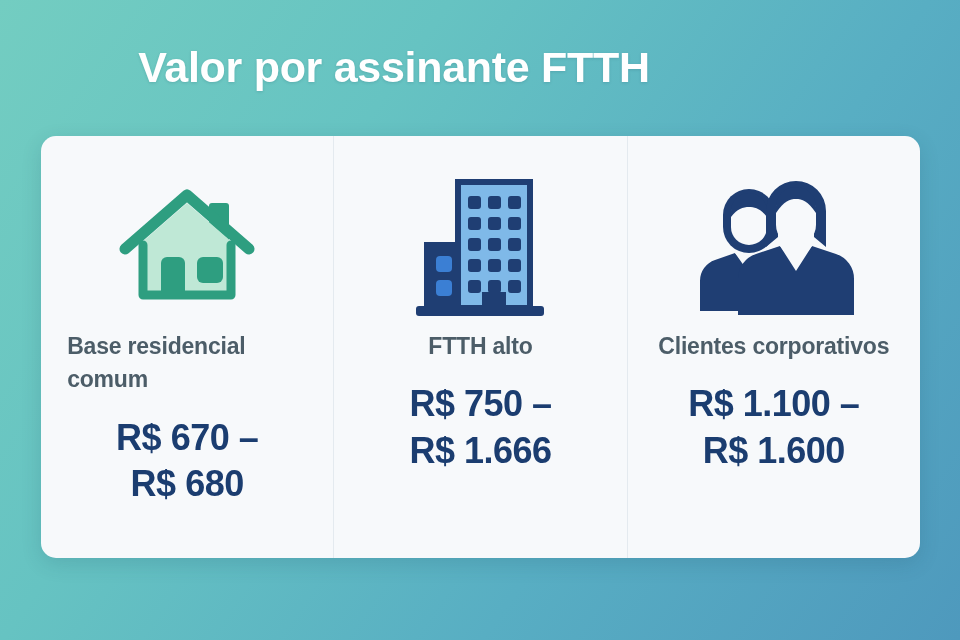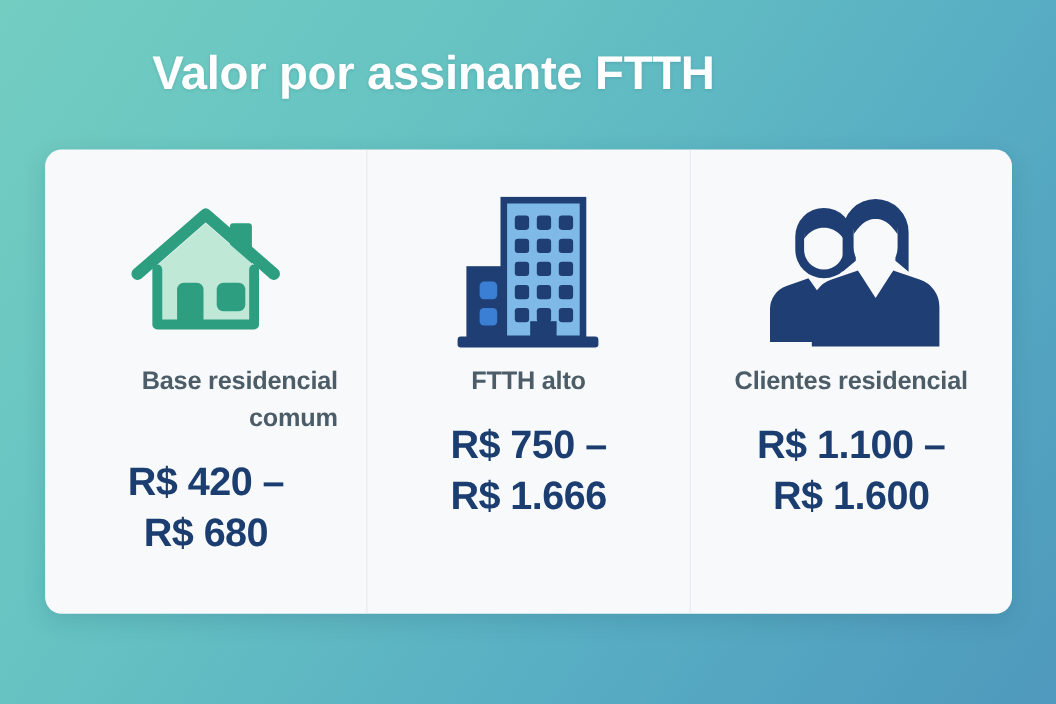--- a/index.html
+++ b/index.html
@@ -68,21 +68,21 @@
     align-items: center;
     justify-content: center;
   }
 
   .segment-label {
     margin-top: 8px;
     color: #4c5d68;
     font-size: 23px;
     font-weight: bold;
     line-height: 1.45;
-    text-align: right;
+    text-align: left;
     max-width: 240px;
     letter-spacing: -0.2px;
   }
 
   .segment-value {
     margin-top: 18px;
     color: #1b3d70;
     font-size: 36px;
     font-weight: bold;
     line-height: 1.3;
@@ -112,21 +112,21 @@
           <path d="M26 64 L26 114 L114 114 L114 64" fill="none" stroke="#2e9e80" stroke-width="9" stroke-linecap="round" stroke-linejoin="round"></path>
 
           <path d="M8 68 L70 14 L132 68" fill="none" stroke="#2e9e80" stroke-width="11" stroke-linecap="round" stroke-linejoin="round"></path>
 
           <path d="M44 114 L44 82 a6 6 0 0 1 6 -6 l12 0 a6 6 0 0 1 6 6 L68 114 Z" fill="#2e9e80"></path>
 
           <rect x="80" y="76" width="26" height="26" rx="6" fill="#2e9e80"></rect>
         </svg>
       </div>
       <div class="segment-label">Base residencial comum</div>
-      <div class="segment-value">R$ 420 –
+      <div class="segment-value">R$ 670 –
 R$ 680</div>
     </div>
 
     <div class="segment">
       <div class="icon-box">
         <svg width="140" height="150" viewBox="0 0 140 150" aria-hidden="true">
 
           <rect x="14" y="70" width="40" height="66" fill="#1f3e73"></rect>
           <rect x="26" y="84" width="16" height="16" rx="4" fill="#3b7fd4"></rect>
           <rect x="26" y="108" width="16" height="16" rx="4" fill="#3b7fd4"></rect>
@@ -177,19 +177,19 @@
 
           <path d="M90 69 L106 94 L122 69 L114 65 L106 82 L98 65 Z" fill="#f7f9fb"></path>
 
           <path d="M106 4 a30 30 0 0 1 30 30 l0 36 l-12 -10 l0 -26 l-36 0 l0 26 l-12 10 l0 -36 a30 30 0 0 1 30 -30 Z" fill="#1f3e73"></path>
 
           <path d="M86 34 a20 20 0 0 1 40 0 l0 14 a20 20 0 0 1 -40 0 Z" fill="#f7f9fb"></path>
 
           <path d="M86 36 c8 -12 14 -14 20 -14 c6 0 12 2 20 14 l0 -6 a20 20 0 0 0 -40 0 Z" fill="#1f3e73"></path>
         </svg>
       </div>
-      <div class="segment-label">Clientes residencial</div>
+      <div class="segment-label">Clientes corporativos</div>
       <div class="segment-value">R$ 1.100 –
 R$ 1.600</div>
     </div>
 
   </div>
 </div>
 
 </body></html>

